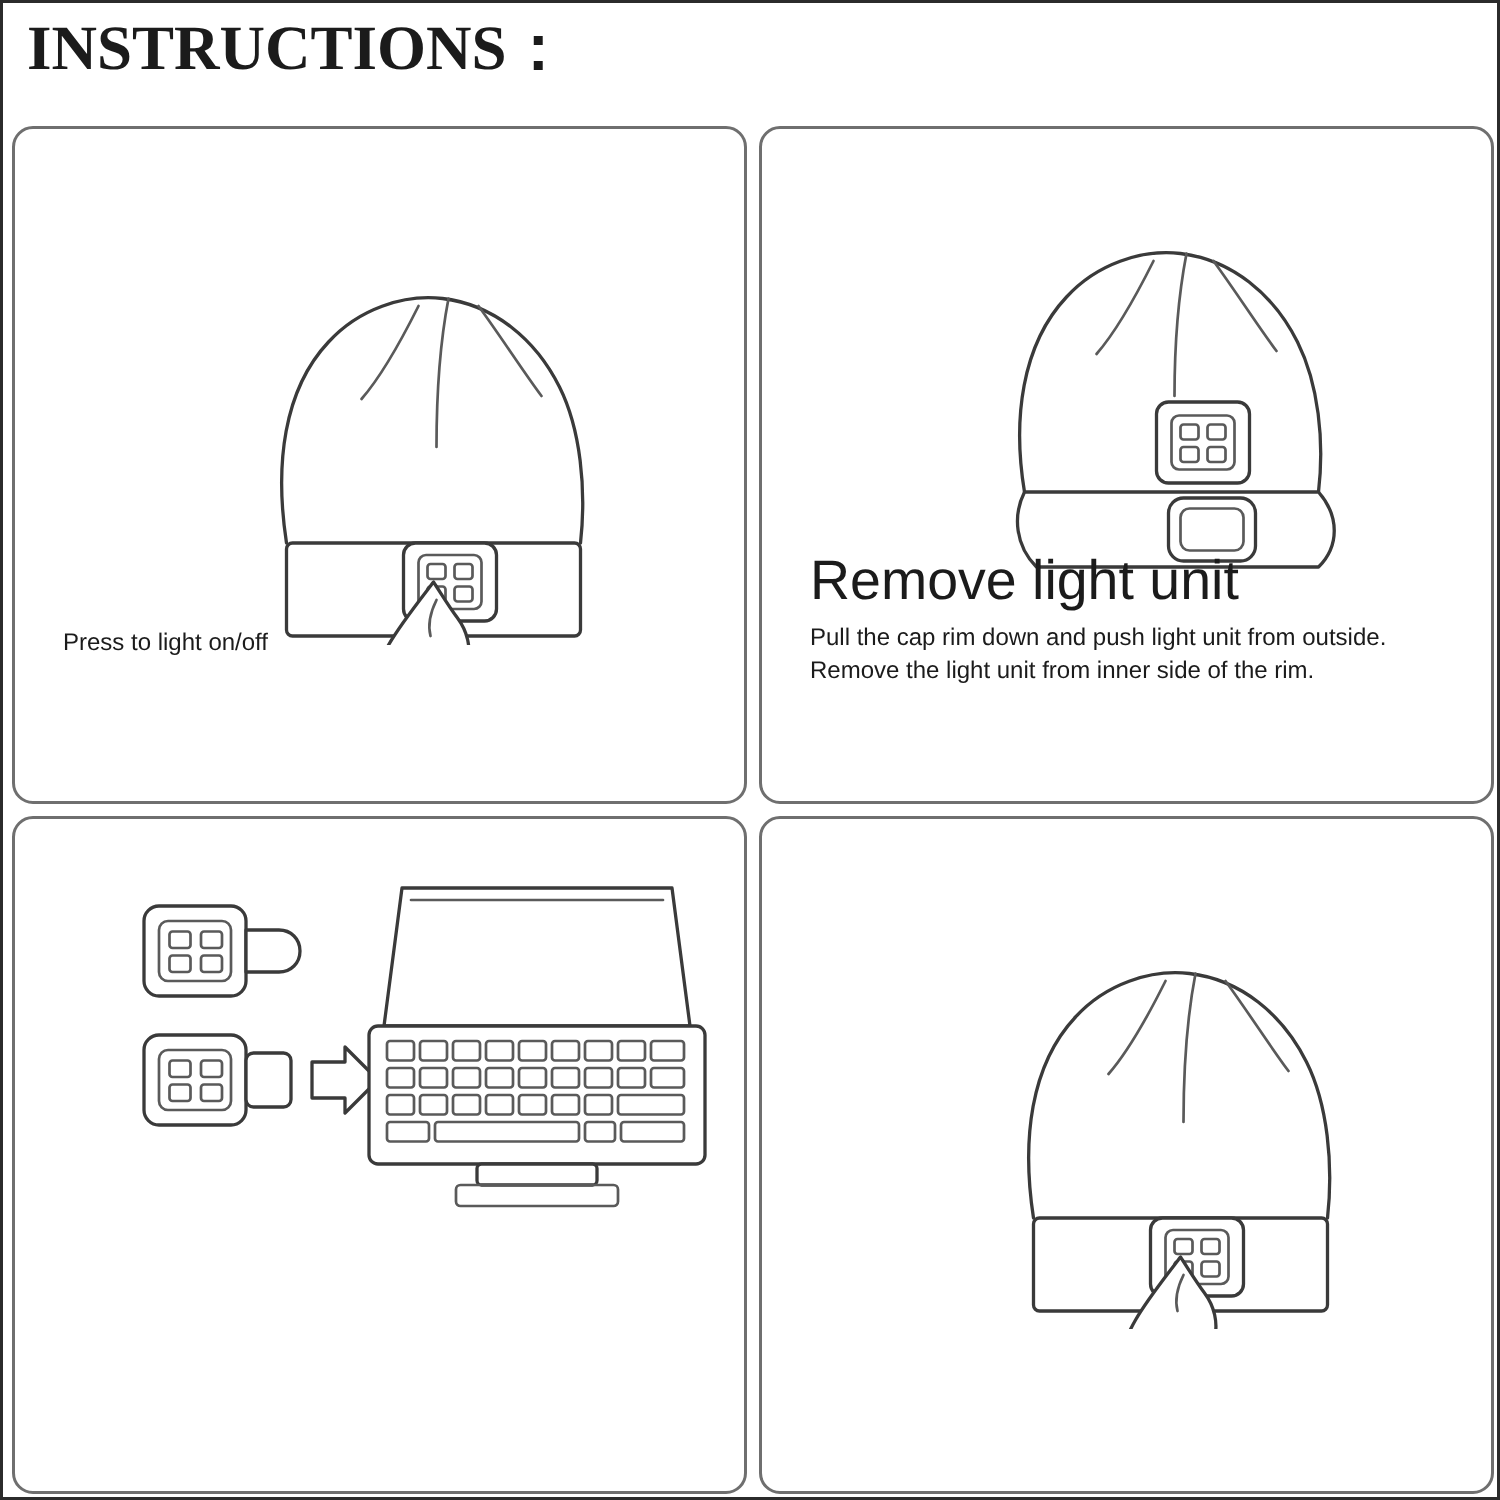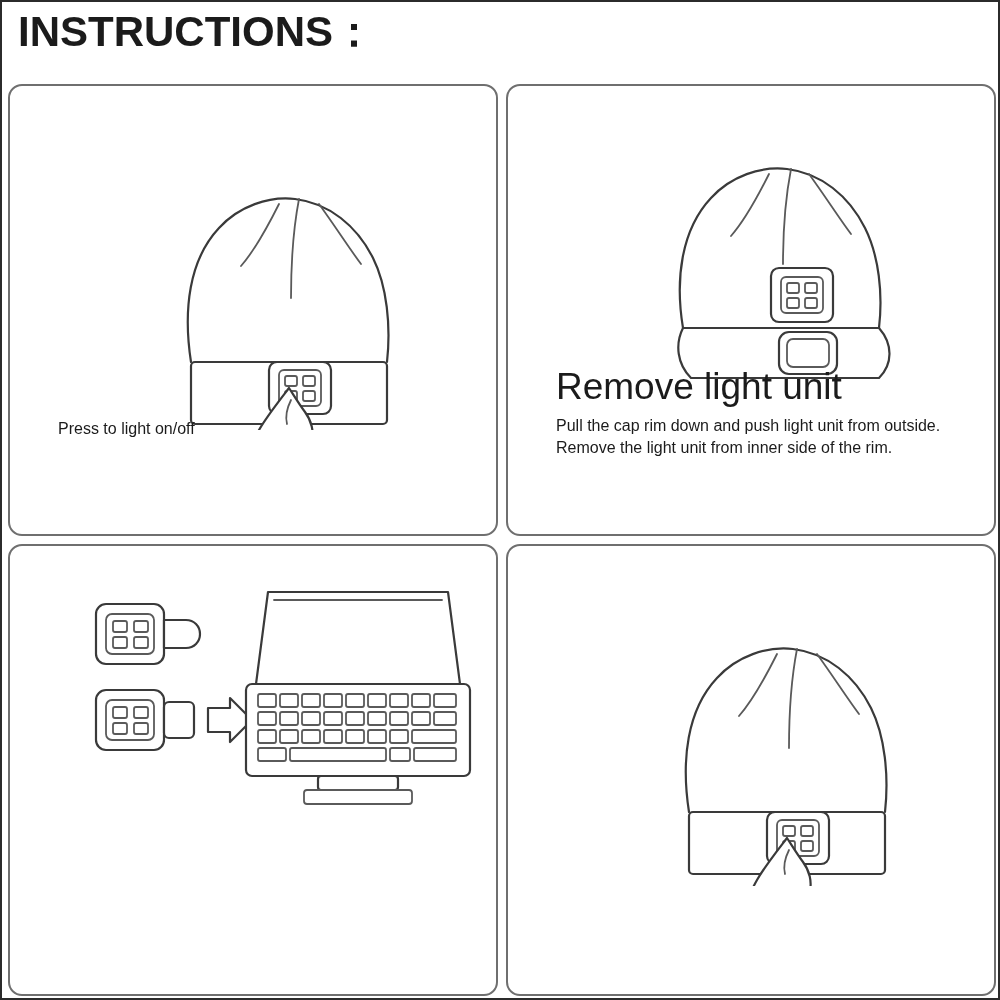--- a/index.html
+++ b/index.html
@@ -22,20 +22,21 @@
     border: 2px solid #2b2b2b;
   }
   .title {
     position: absolute;
     left: 16px;
     top: 2px;
     font-size: 42px;
     font-weight: bold;
     letter-spacing: 0px;
     white-space: nowrap;
+    font-family: Liberation Serif, serif;
   }
   .grid {
     position: absolute;
     left: 6px;
     top: 82px;
     width: 988px;
     height: 912px;
     display: grid;
     grid-template-columns: 1fr 1fr;
     grid-template-rows: 1fr 1fr;
@@ -52,21 +53,21 @@
   .art {
     position: absolute;
     left: 0;
     right: 0;
     top: 0;
   }
   .art svg { display: block; margin: 0 auto; }
   .caption {
     position: absolute;
     left: 0; right: 0;
-    padding: 0 48px;
+    padding: 0 32px;
     box-sizing: border-box;
   }
   .head {
     font-size: 37px;
     line-height: 1.05;
     margin: 0 0 8px 0;
     white-space: nowrap;
   }
   .body {
     font-size: 16px;

